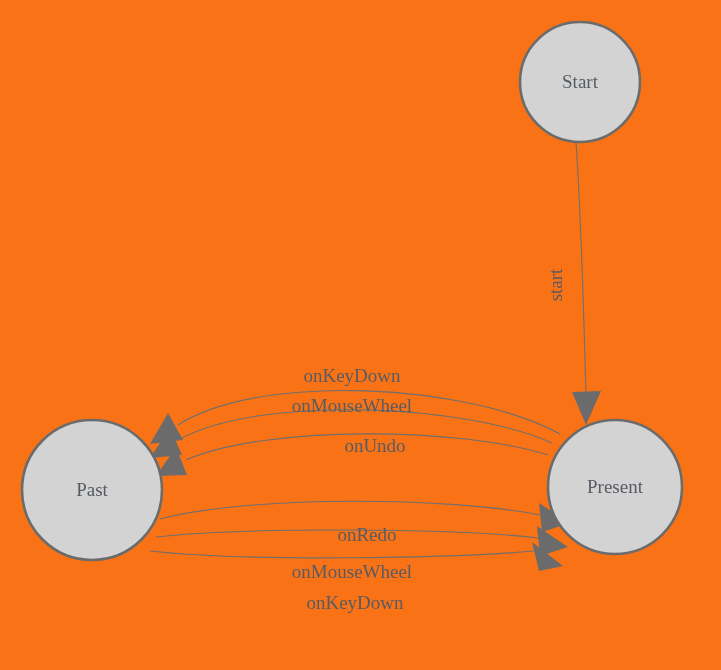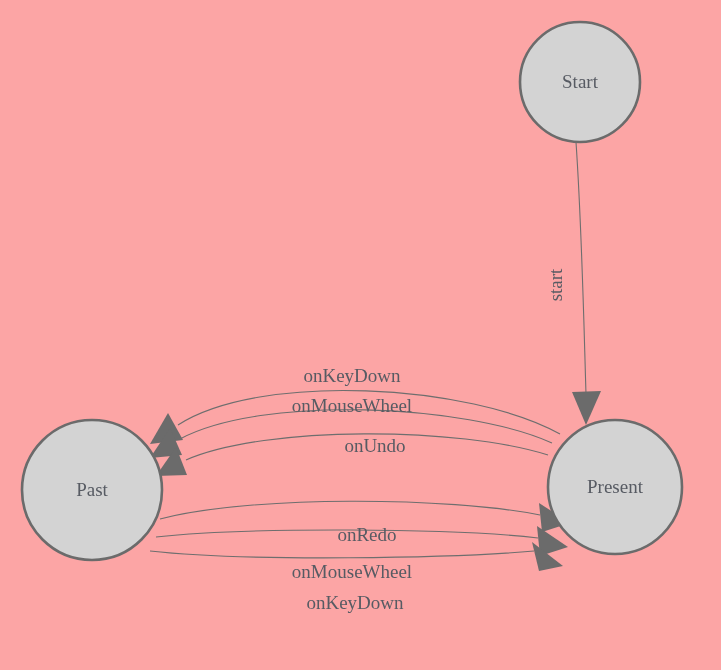--- a/index.html
+++ b/index.html
@@ -10,21 +10,21 @@
   body {
     width: 721px;
     height: 670px;
     overflow: hidden;
     font-family: "Liberation Serif", "DejaVu Serif", serif;
   }
   #diagram-root {
     position: relative;
     width: 721px;
     height: 670px;
-    background: #fca5a5;
+    background: #f97316;
   }
   svg.graph-canvas {
     display: block;
     width: 721px;
     height: 670px;
   }
   .node-circle {
     fill: #d3d3d3;
     stroke: #6b6b6b;
     stroke-width: 2.6;

